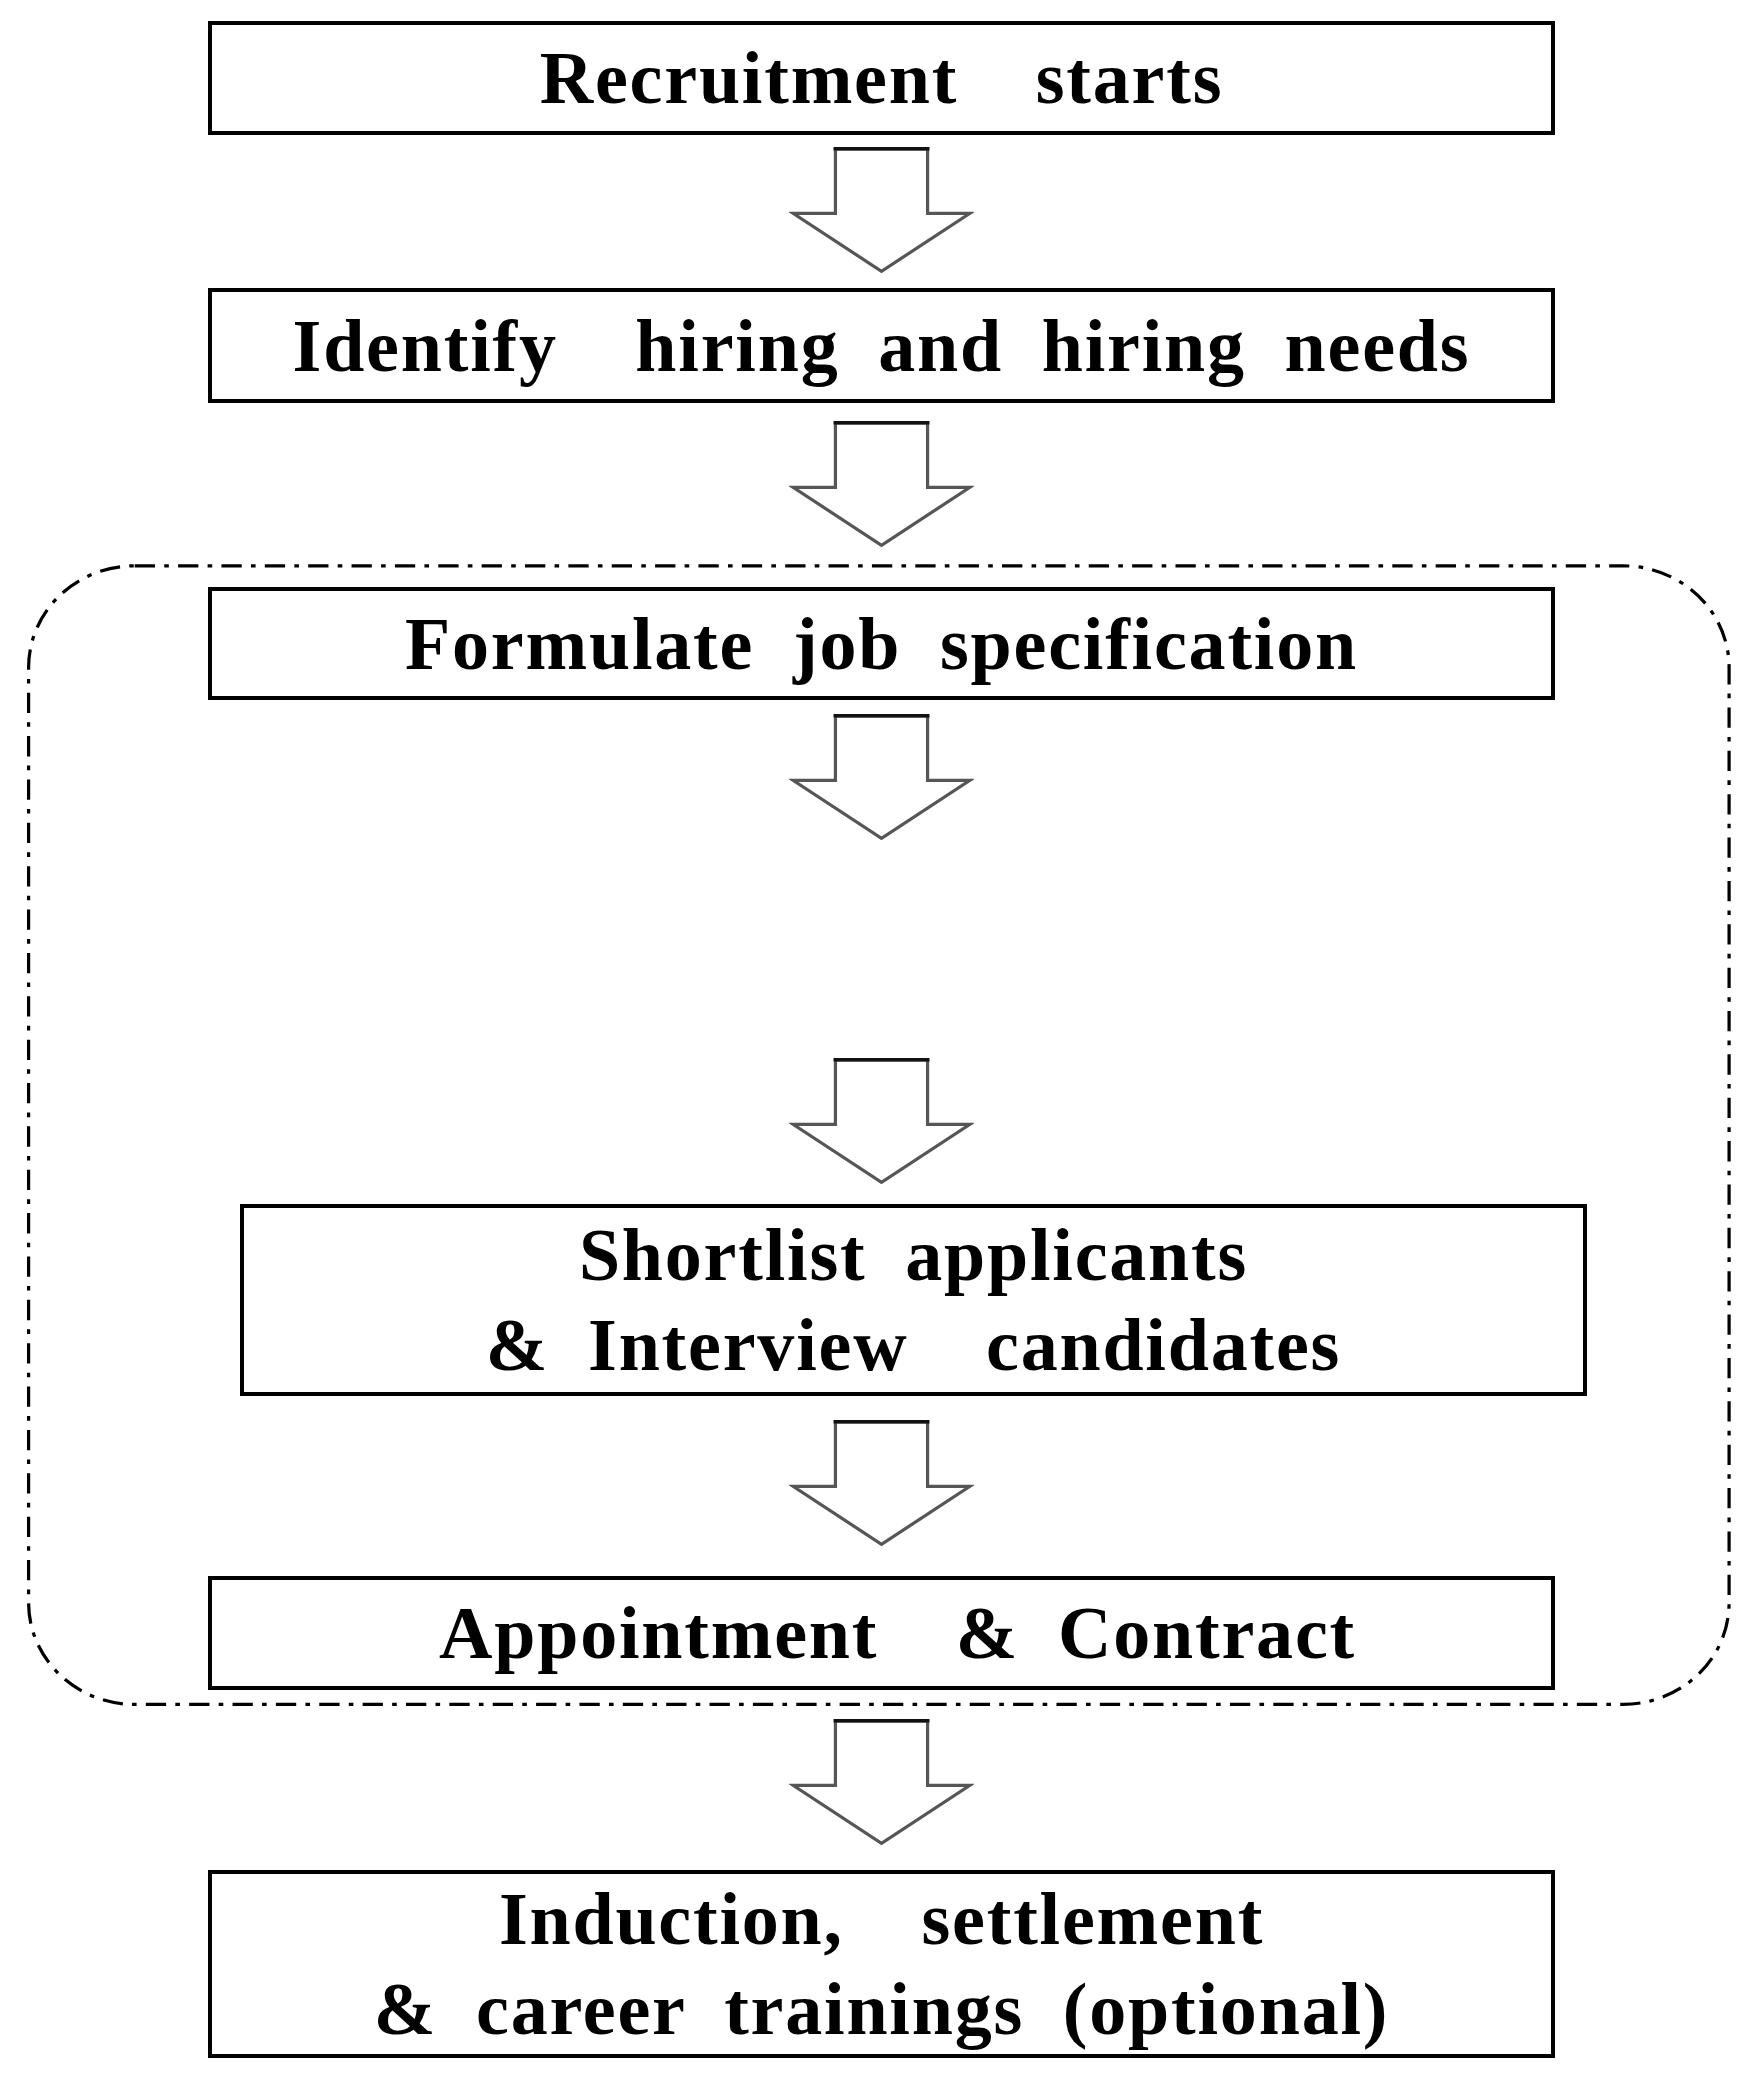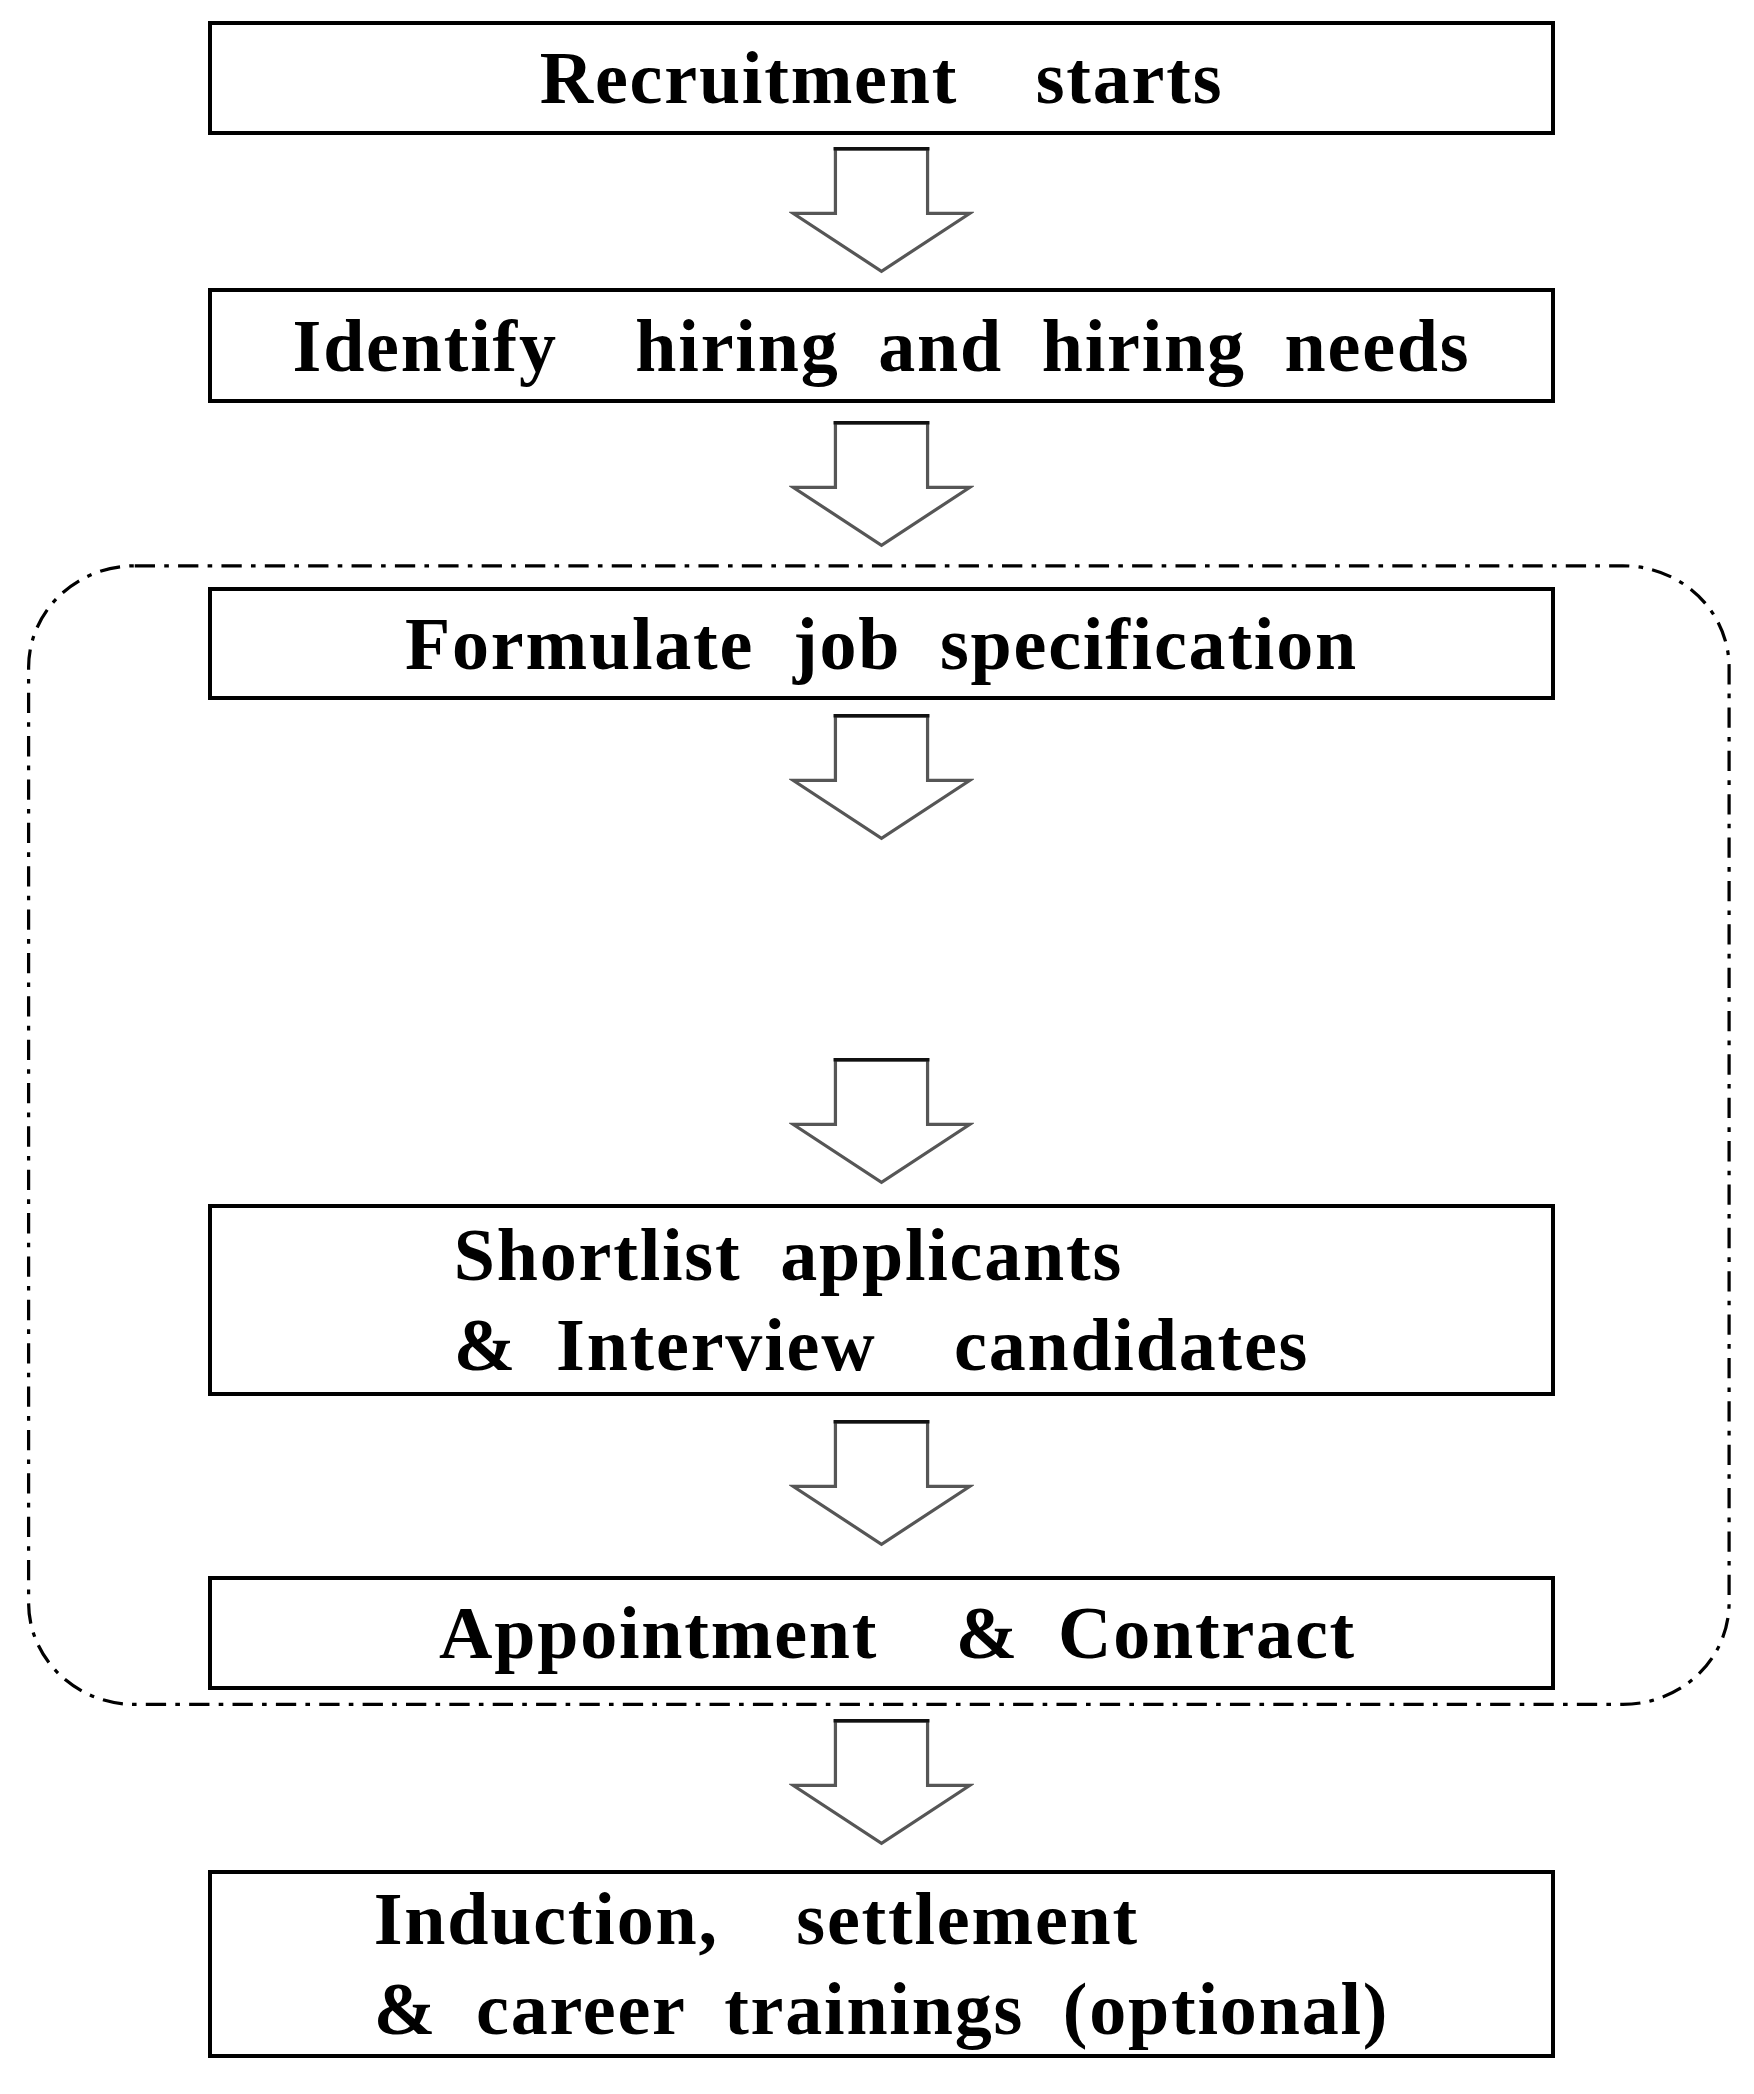--- a/index.html
+++ b/index.html
@@ -31,27 +31,28 @@
     justify-content: center;
     z-index: 2;
   }
   .step-label {
     font-weight: bold;
     font-size: 74px;
     line-height: 90px;
     letter-spacing: 1.8px;
     word-spacing: 18.5px;
     color: #000000;
+    text-align: center;
     white-space: pre-wrap;
   }
   .s1 { top: 21px;   height: 114px; }
   .s2 { top: 288px;  height: 115px; }
   .s3 { top: 587px;  height: 113px; }
   .s4 { top: 853px;  height: 192px; }
-  .s5 { top: 1204px; height: 192px; }
+  .s5 { top: 1204px; height: 192px; margin-left: 32px; }
   .s6 { top: 1576px; height: 114px; padding-left: 32px; }
   .s7 { top: 1870px; height: 188px; }
   
   .flow-arrow {
     position: absolute;
     left: 789px;
     width: 185px;
     height: 129px;
     z-index: 1;
   }

